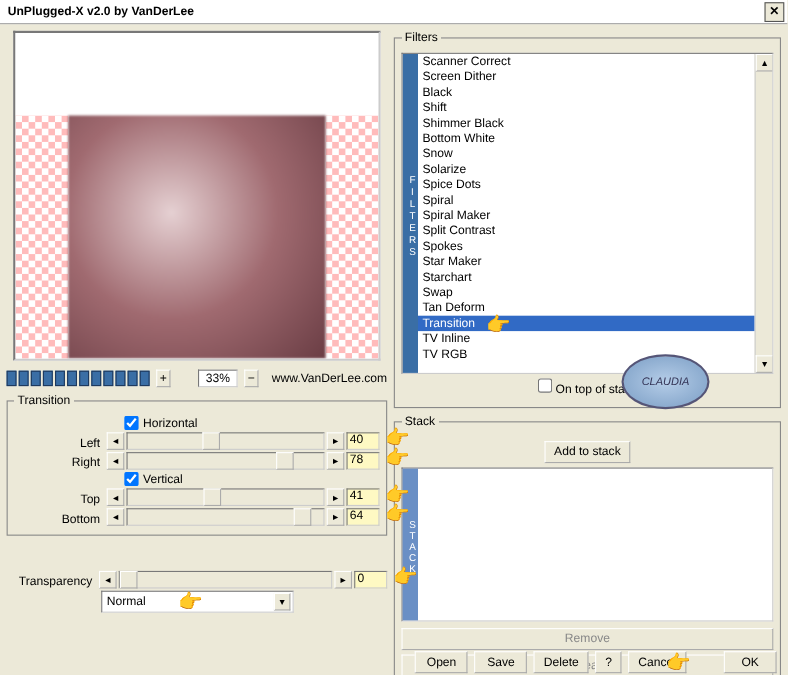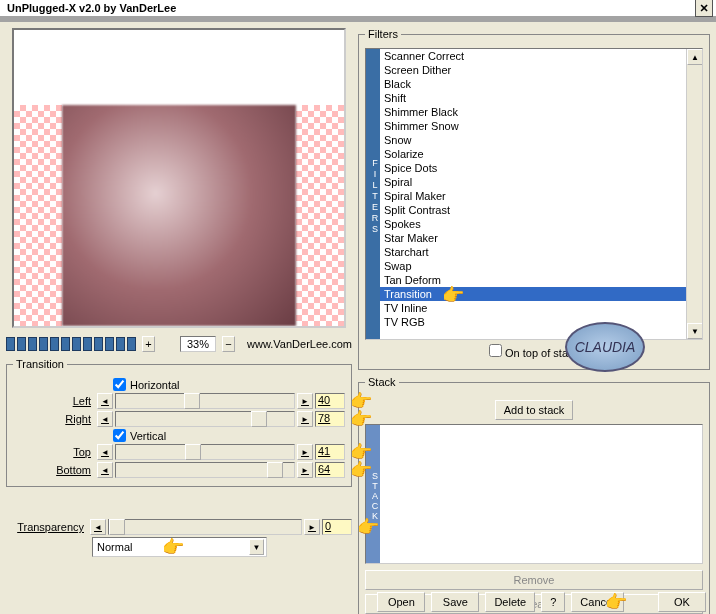--- a/index.html
+++ b/index.html
@@ -1,37 +1,37 @@
 <!DOCTYPE html>
 <html><head>
 <meta charset="utf-8">
 <style>
 * { box-sizing: border-box; margin: 0; padding: 0; font-family: Tahoma, sans-serif; font-size: 11px; }
 body { background: #ece9d8; width: 716px; height: 614px; overflow: hidden; position: relative; }
-.titlebar { background: linear-gradient(#3a6ea5, #2c5a8f); height: 22px; display: flex; align-items: center; justify-content: space-between; padding: 0 3px; background: #fff; border-bottom: 6px solid #a3a3a3; }
+.titlebar { background: linear-gradient(#3a6ea5, #2c5a8f); height: 22px; display: flex; align-items: center; justify-content: space-between; padding: 0 3px; background: #fff; border-bottom: 1px solid #a3a3a3; }
 .titlebar span { font-weight: bold; color: #000; padding-left: 4px; }
 .close-btn { width: 18px; height: 18px; border: 1px solid #555; background: #ece9d8; font-weight: bold; display: flex; align-items: center; justify-content: center; cursor: pointer; }
 .main { display: flex; gap: 6px; padding: 6px; }
 .left-col { width: 346px; }
 .right-col { flex: 1; }
 .preview { width: 334px; height: 300px; border: 2px inset #ccc; background: #fff; margin: 0 auto 8px; position: relative; overflow: hidden; }
 .checker { position: absolute; top: 75px; bottom: 0; width: 48px; background: repeating-conic-gradient(#fbb 0 25%, #fff 0 50%) 0 0/12px 12px; }
 .checker.left { left: 0; }
 .checker.right { right: 0; }
 .grad { position: absolute; top: 75px; bottom: 0; left: 48px; right: 48px; background: radial-gradient(circle at 40% 40%, #e5d0d2, #a06a70, #6a3d44); filter: blur(1px); }
 .above { position: absolute; top:0; left:0; right:0; height:75px; background: #fff; }
 .progress-row { display: flex; align-items: center; gap: 6px; margin-bottom: 6px; }
 .progress { display: flex; gap: 2px; flex: 1; }
 .pblock { width: 9px; height: 14px; background: #3a6ea5; border: 1px solid #1e3a5f; }
 .sbtn { width: 16px; height: 16px; border: 1px outset #fff; background: #ece9d8; display: inline-flex; align-items: center; justify-content: center; cursor: pointer; }
 .pct { border: 1px inset #ccc; background: #fff; padding: 1px 6px; width: 42px; text-align: center; margin-left: 19px; }
 fieldset { border: 1px solid #888; padding: 8px 6px 6px; margin-bottom: 6px; }
 legend { padding: 0 3px; }
 .check-row { display: flex; align-items: center; gap: 4px; margin-bottom: 2px; margin-left: 100px; }
-.slider-row { display: flex; align-items: center; gap: 2px; margin-bottom: 2px; position: relative; text-decoration: underline; }
+.slider-row { display: flex; align-items: flex-end; gap: 2px; margin-bottom: 2px; position: relative; }
 .slider-label { width: 82px; text-align: right; padding-right: 4px; }
 .arrow-btn { width: 16px; height: 16px; border: 1px outset #fff; background: #ece9d8; display: inline-flex; align-items: center; justify-content: center; font-size: 8px; cursor: pointer; }
 .track { flex: 1; height: 16px; background: #ece9d8; border: 1px inset #ccc; position: relative; }
 .thumb { position: absolute; top: -1px; width: 16px; height: 16px; background: #ece9d8; border: 1px outset #fff; }
 .val-box { width: 30px; height: 16px; border: 1px inset #ccc; background: #fef9c3; text-align: left; padding: 0 2px; }
 .hand { position: absolute; right: -28px; font-size: 18px; }
 .hand2 { font-size: 18px; position:absolute; }
 .filter-list { height: 292px; border: 1px inset #ccc; background: #fff; overflow: hidden; position: relative; display: flex; }
 .flabel { background: #3a6ea5; color: #fff; width: 14px; writing-mode: vertical-rl; text-orientation: upright; text-align: center; font-size: 9px; letter-spacing: 1px; padding-top: 4px; }
 .fitems { flex: 1; overflow-y: auto; }
@@ -40,21 +40,21 @@
 .scroll-stub { width: 16px; background: #ece9d8; border-left: 1px solid #ccc; display:flex; flex-direction:column; justify-content:space-between; }
 .ontop { text-align: center; margin: 4px 0; }
 .stack-box { height: 140px; border: 1px inset #ccc; background: #fff; display: flex; margin-top: 4px; }
 .slabel { background: #6a8fc5; color: #fff; width: 14px; writing-mode: vertical-rl; text-orientation: upright; text-align: center; font-size: 9px; padding-top: 4px; }
 .btn { border: 1px outset #fff; background: #ece9d8; padding: 2px 8px; cursor: pointer; min-width: 48px; height: 20px; }
 .btn:disabled { color: #888; }
 .btn-row { display: flex; gap: 4px; justify-content: center; margin-top: 6px; flex-wrap: wrap; flex-direction: column; }
 .bottom-btns { position: absolute; bottom: 0; right: 10px; display: flex; gap: 6px; }
 .combo { border: 1px inset #ccc; background: #fff; height: 20px; display: flex; align-items: center; justify-content: space-between; padding: 0 2px 0 4px; width: 175px; cursor: pointer; }
 .combo .dd { width: 15px; height: 16px; background: #ece9d8; border: 1px outset #fff; display: flex; align-items: center; justify-content: center; font-size: 8px; }
-.badge { position: absolute; right: 64px; top: 282px; width: 80px; height: 50px; border-radius: 50%; background: radial-gradient(#b5cde8,#7a9dc4); border: 2px solid #557; display:flex; align-items:center; justify-content:center; font-style:italic; color:#335; font-size:14px; z-index: 5; }
+.badge { position: absolute; right: 64px; top: 282px; width: 80px; height: 50px; border-radius: 50%; background: radial-gradient(#b5cde8,#7a9dc4); border: 2px solid #557; display:flex; align-items:center; justify-content:center; font-style:italic; color:#335; font-size:10px; z-index: 5; }
 input[type=checkbox]{ width:13px; height:13px; }
 </style>
 </head>
 <body>
 
 <div class="titlebar">
   <span>UnPlugged-X v2.0 by VanDerLee</span>
   <div class="close-btn">✕</div>
 </div>
 
@@ -164,21 +164,21 @@
     <fieldset style="position:relative;">
       <legend>Filters</legend>
       <div class="filter-list">
         <div class="flabel">FILTERS</div>
         <div class="fitems" id="fitems">
             <div class="fitem">Scanner Correct</div>
             <div class="fitem">Screen Dither</div>
             <div class="fitem">Black</div>
             <div class="fitem">Shift</div>
             <div class="fitem">Shimmer Black</div>
-            <div class="fitem">Shimmer Snow</div>
+            <div class="fitem">Bottom White</div>
             <div class="fitem">Snow</div>
             <div class="fitem">Solarize</div>
             <div class="fitem">Spice Dots</div>
             <div class="fitem">Spiral</div>
             <div class="fitem">Spiral Maker</div>
             <div class="fitem">Split Contrast</div>
             <div class="fitem">Spokes</div>
             <div class="fitem">Star Maker</div>
             <div class="fitem">Starchart</div>
             <div class="fitem">Swap</div>

